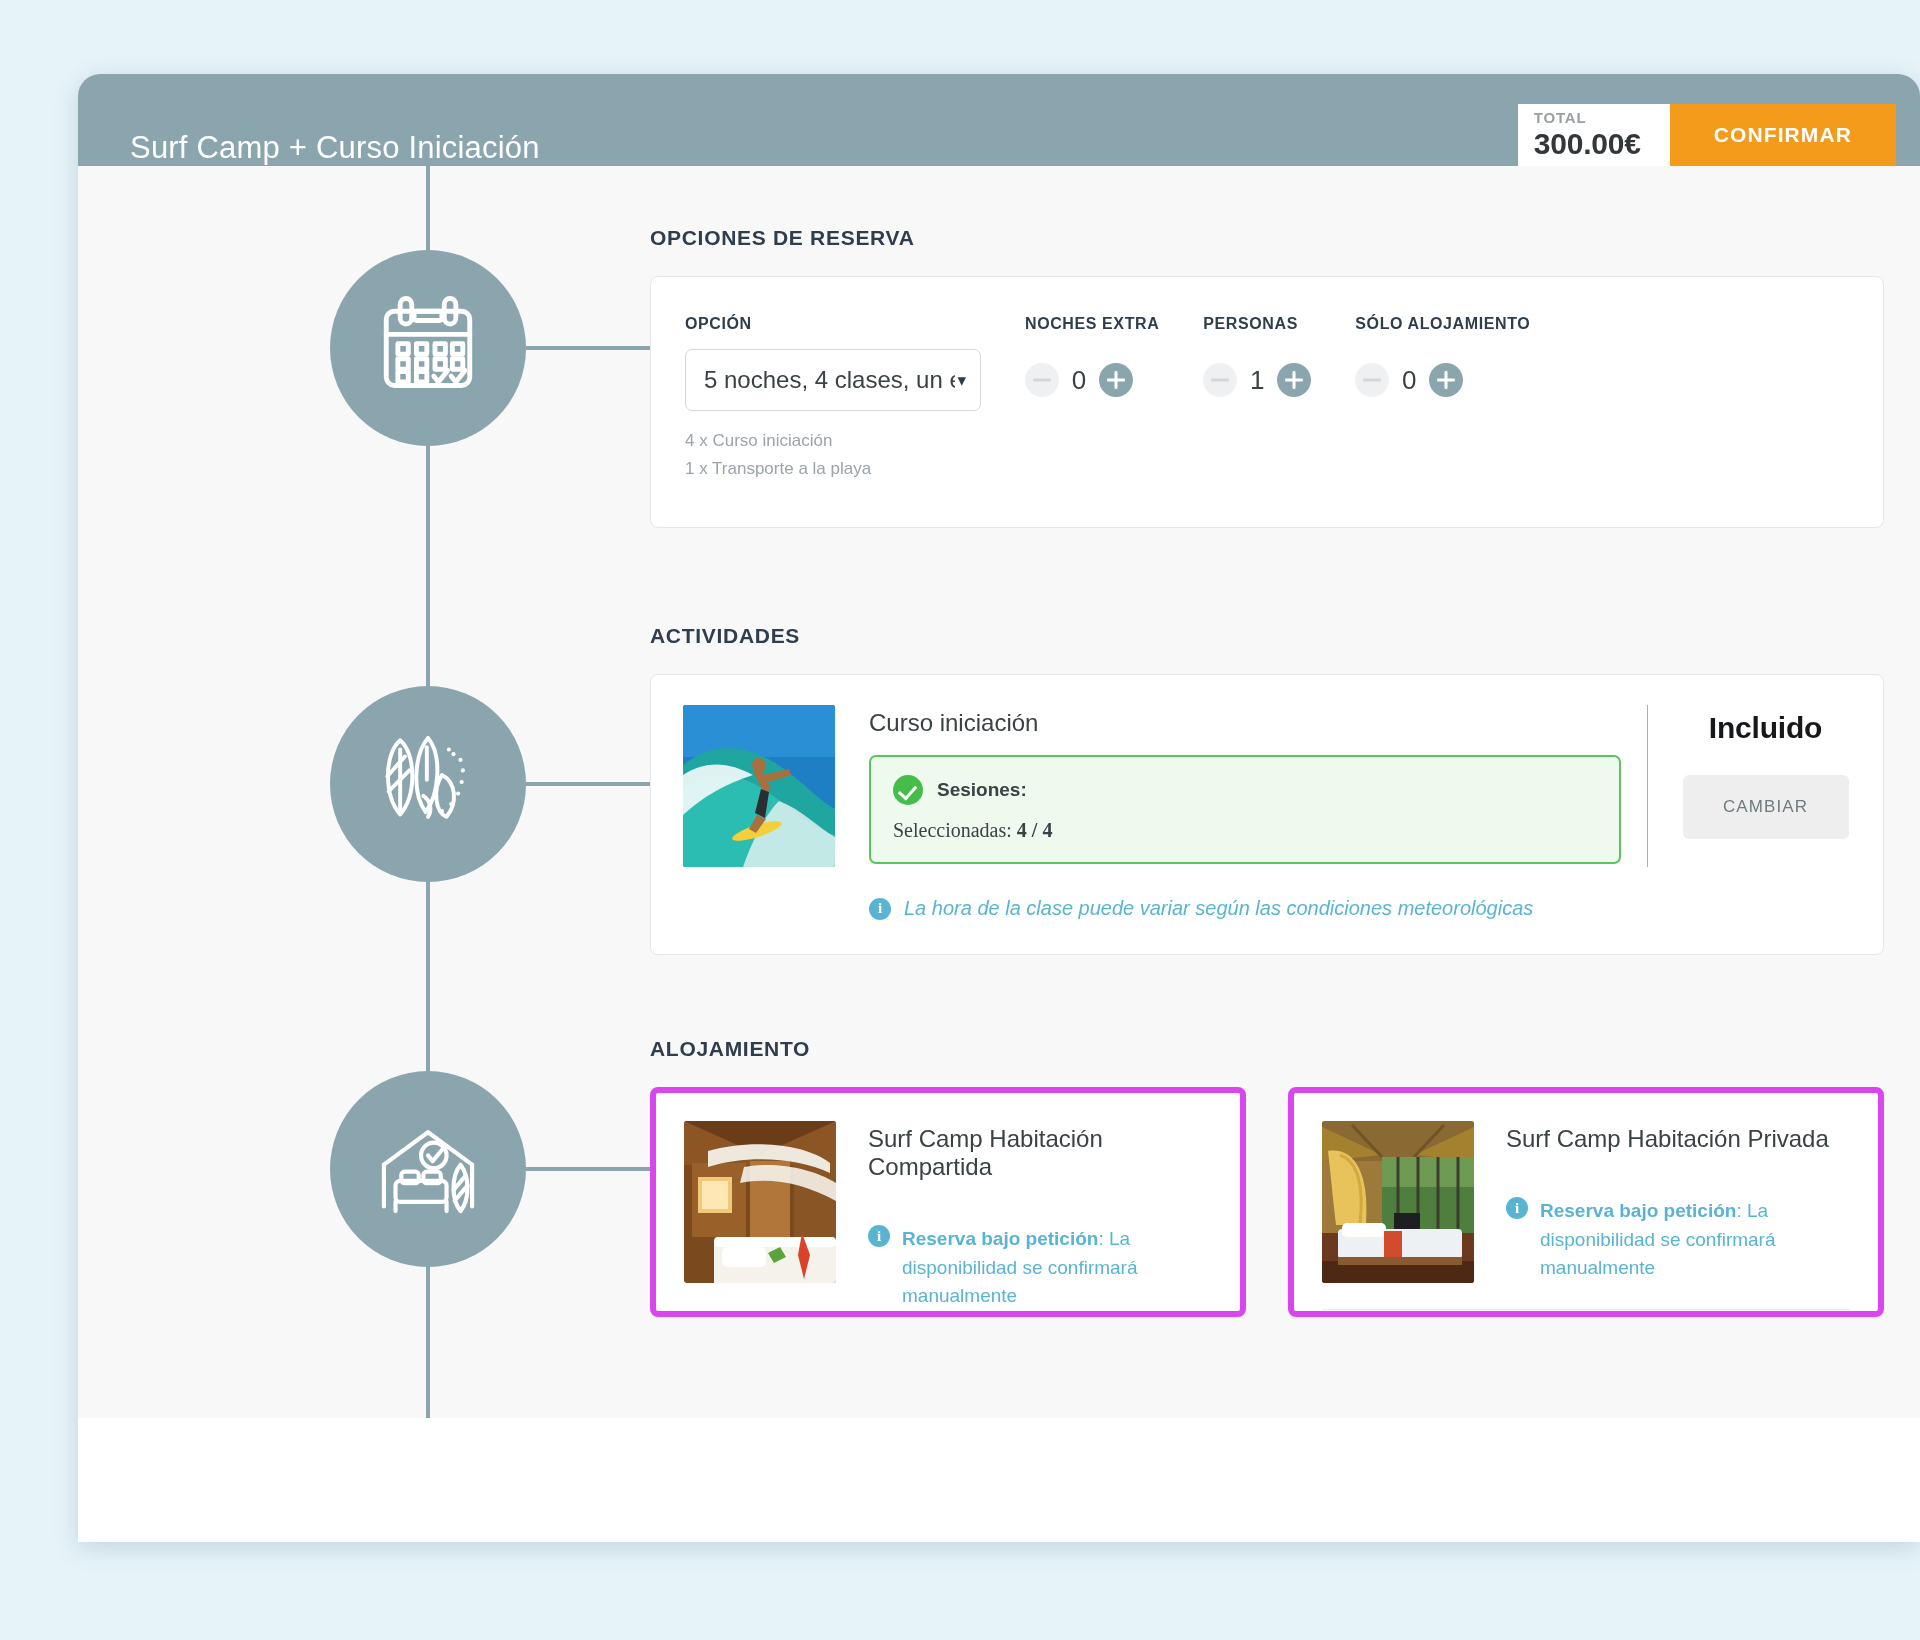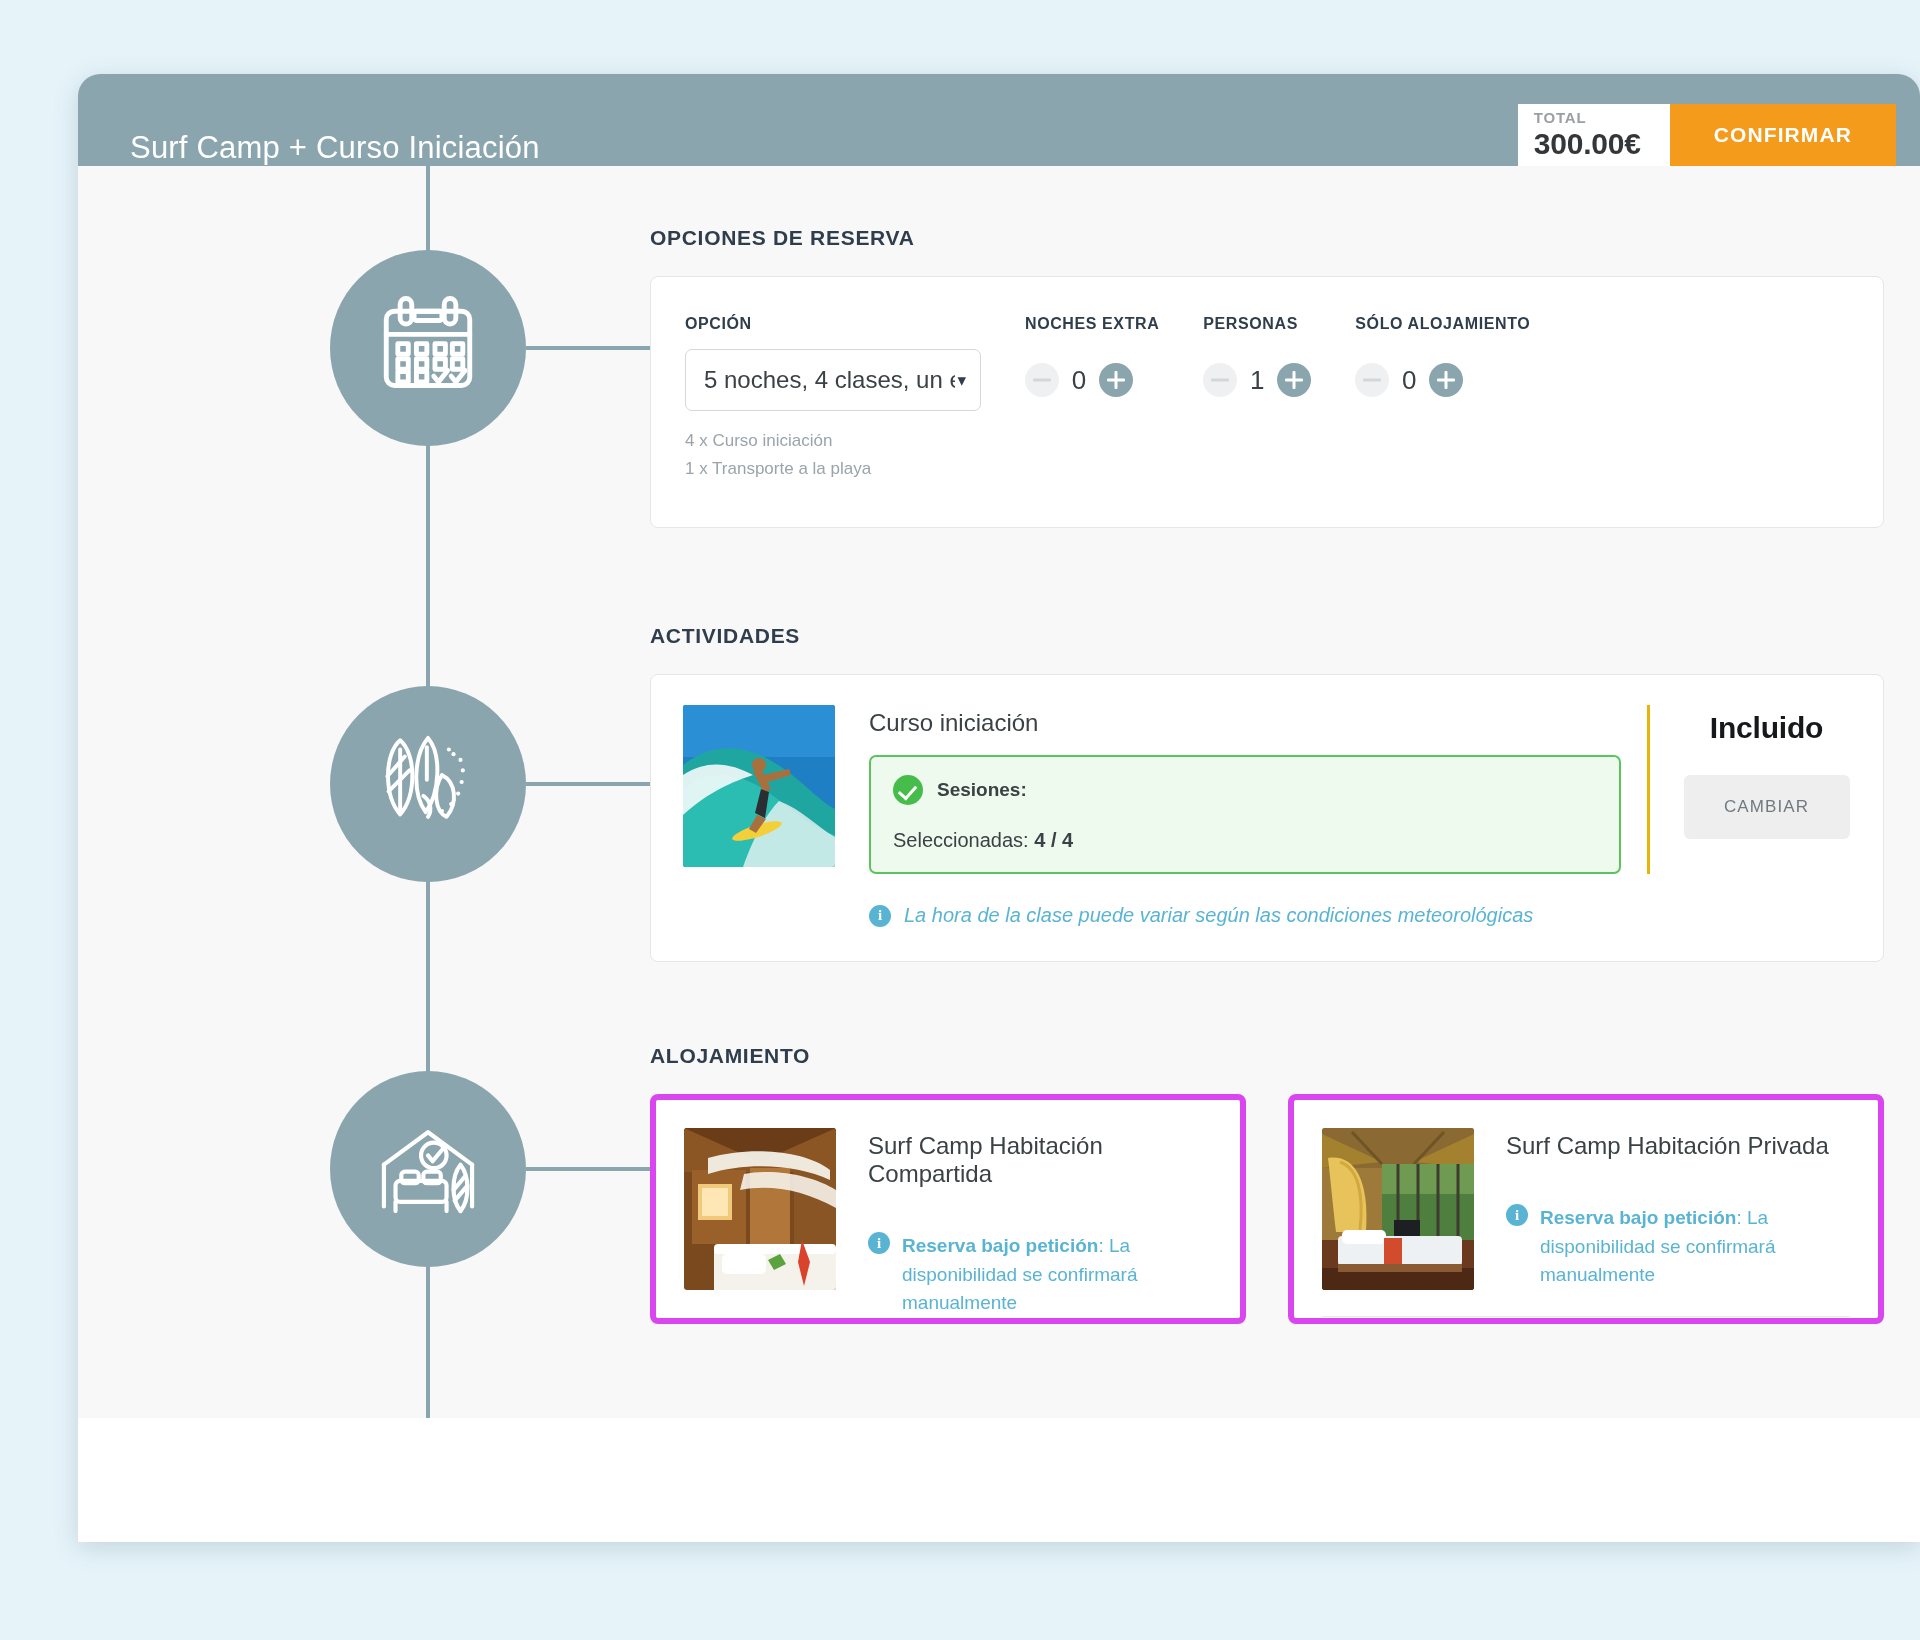--- a/index.html
+++ b/index.html
@@ -237,24 +237,24 @@
   .check-badge {
     width: 30px; height: 30px; border-radius: 50%;
     background: #46bd4b; position: relative; flex: none;
   }
   .check-badge::after {
     content: ""; position: absolute; left: 9px; top: 7px;
     width: 8px; height: 14px; border: solid #ffffff;
     border-width: 0 3px 3px 0; transform: rotate(42deg);
   }
   .sessions-title { font-size: 19px; font-weight: 700; color: #3b4245; }
-  .sessions-sub { font-size: 20px; color: #3b4245; margin-top: 24px; }
+  .sessions-sub { font-size: 20px; color: #3b4245; margin-top: 14px; font-family: Liberation Serif, serif; }
   .sessions-sub b { font-weight: 700; }
   .activity-right {
-    width: 236px; flex: none; border-left: 3px solid #eab308;
+    width: 236px; flex: none; border-left: 1px solid #eab308;
     display: flex; flex-direction: column; align-items: center;
     padding: 6px 18px 0 18px;
   }
   .incluido {
     font-size: 30px; font-weight: 700; color: #16181a;
     margin-bottom: 30px; letter-spacing: -.2px;
   }
   .change-btn {
     width: 166px; height: 64px; border: none; border-radius: 6px;
     background: #eeeeee; color: #6f7b80; font-family: inherit;

